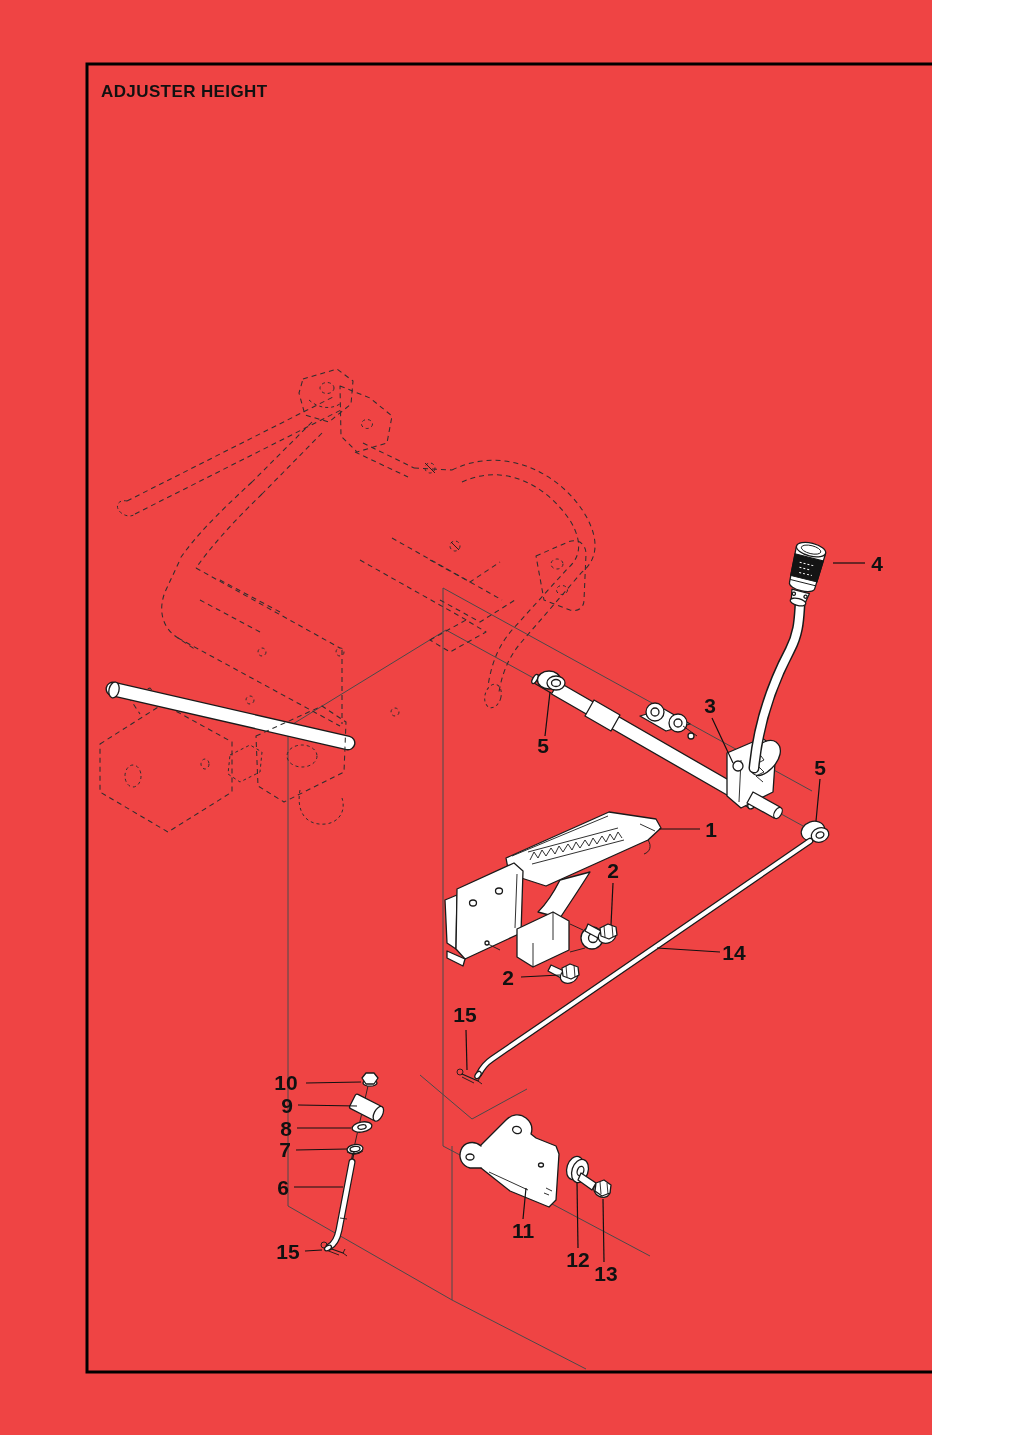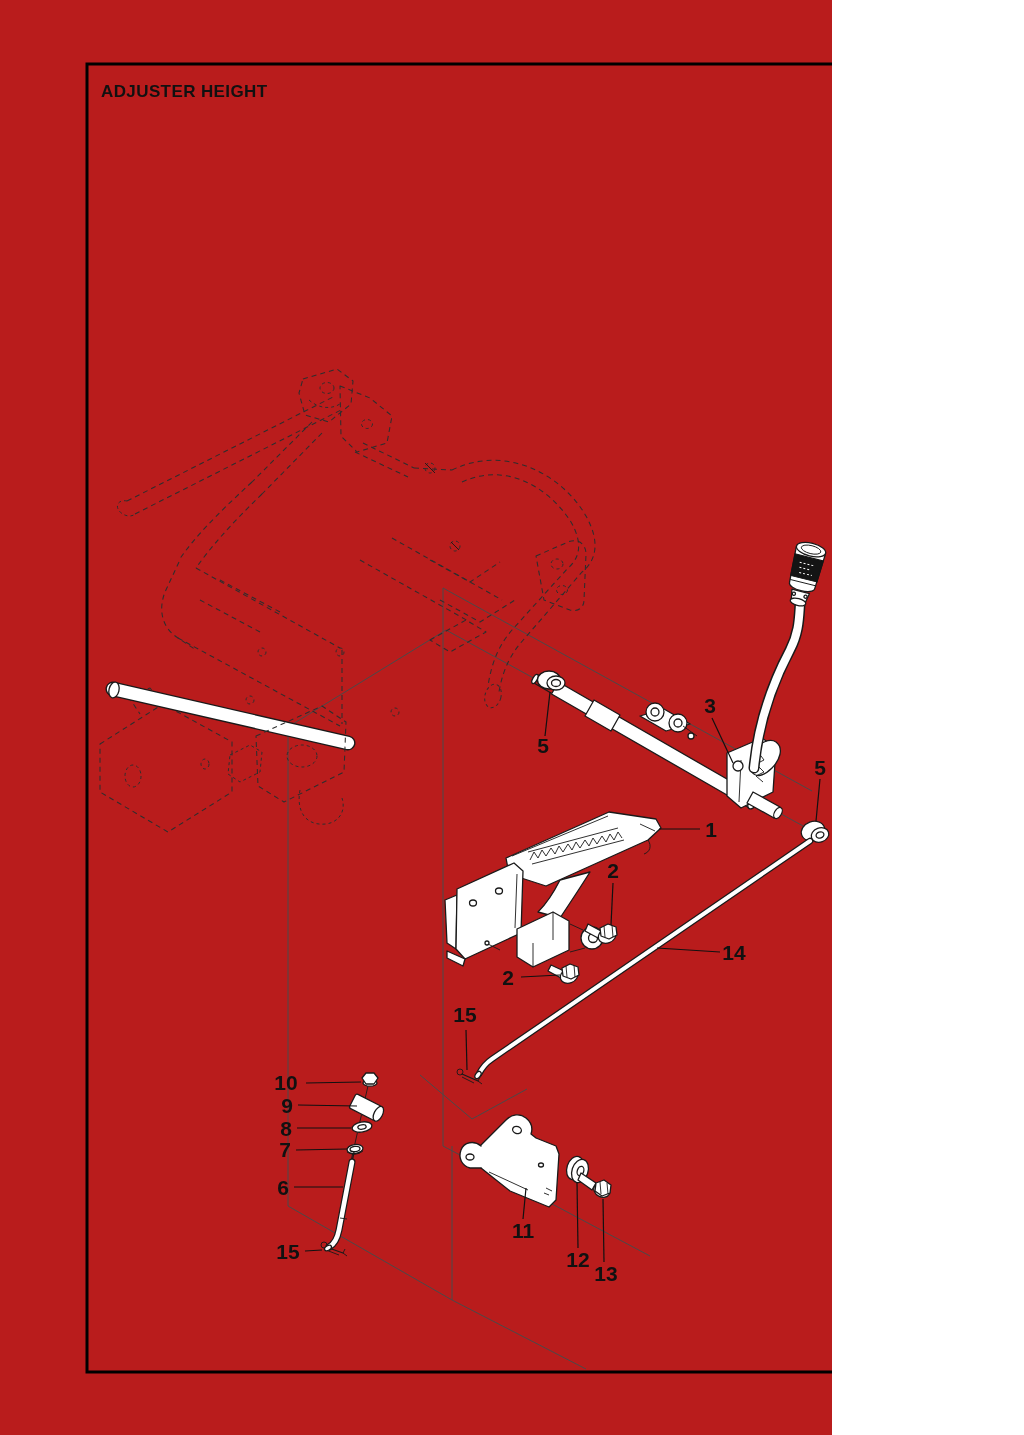--- a/index.html
+++ b/index.html
@@ -1,16 +1,16 @@
 <!DOCTYPE html>
 <html><head>
 <meta charset="utf-8">
 <style>
   html,body{margin:0;padding:0;background:#fff;}
-  .canvas{position:relative;width:832px;height:1435px;background:#b91c1c;overflow:hidden;
+  .canvas{position:relative;width:932px;height:1435px;background:#ef4444;overflow:hidden;
           font-family:"Liberation Sans", sans-serif;text-align:center;}
   svg{position:absolute;left:0;top:0;}
   .title{font-family:"Liberation Sans",sans-serif;font-size:17px;font-weight:bold;
          letter-spacing:.4px;fill:#111;}
   .callout{font-family:"Liberation Sans",sans-serif;font-size:21px;font-weight:bold;fill:#111;}
   .solid{stroke:#1a1a1a;stroke-width:1.3;fill:#fff;stroke-linejoin:round;stroke-linecap:round;}
   .ln{stroke:#1a1a1a;stroke-width:1.3;fill:none;stroke-linecap:round;}
   .thin{stroke:#1a1a1a;stroke-width:.9;fill:none;}
   .leader{stroke:#111;stroke-width:1.2;fill:none;}
   .plane{stroke:#4a4a4a;stroke-width:1;fill:none;}

